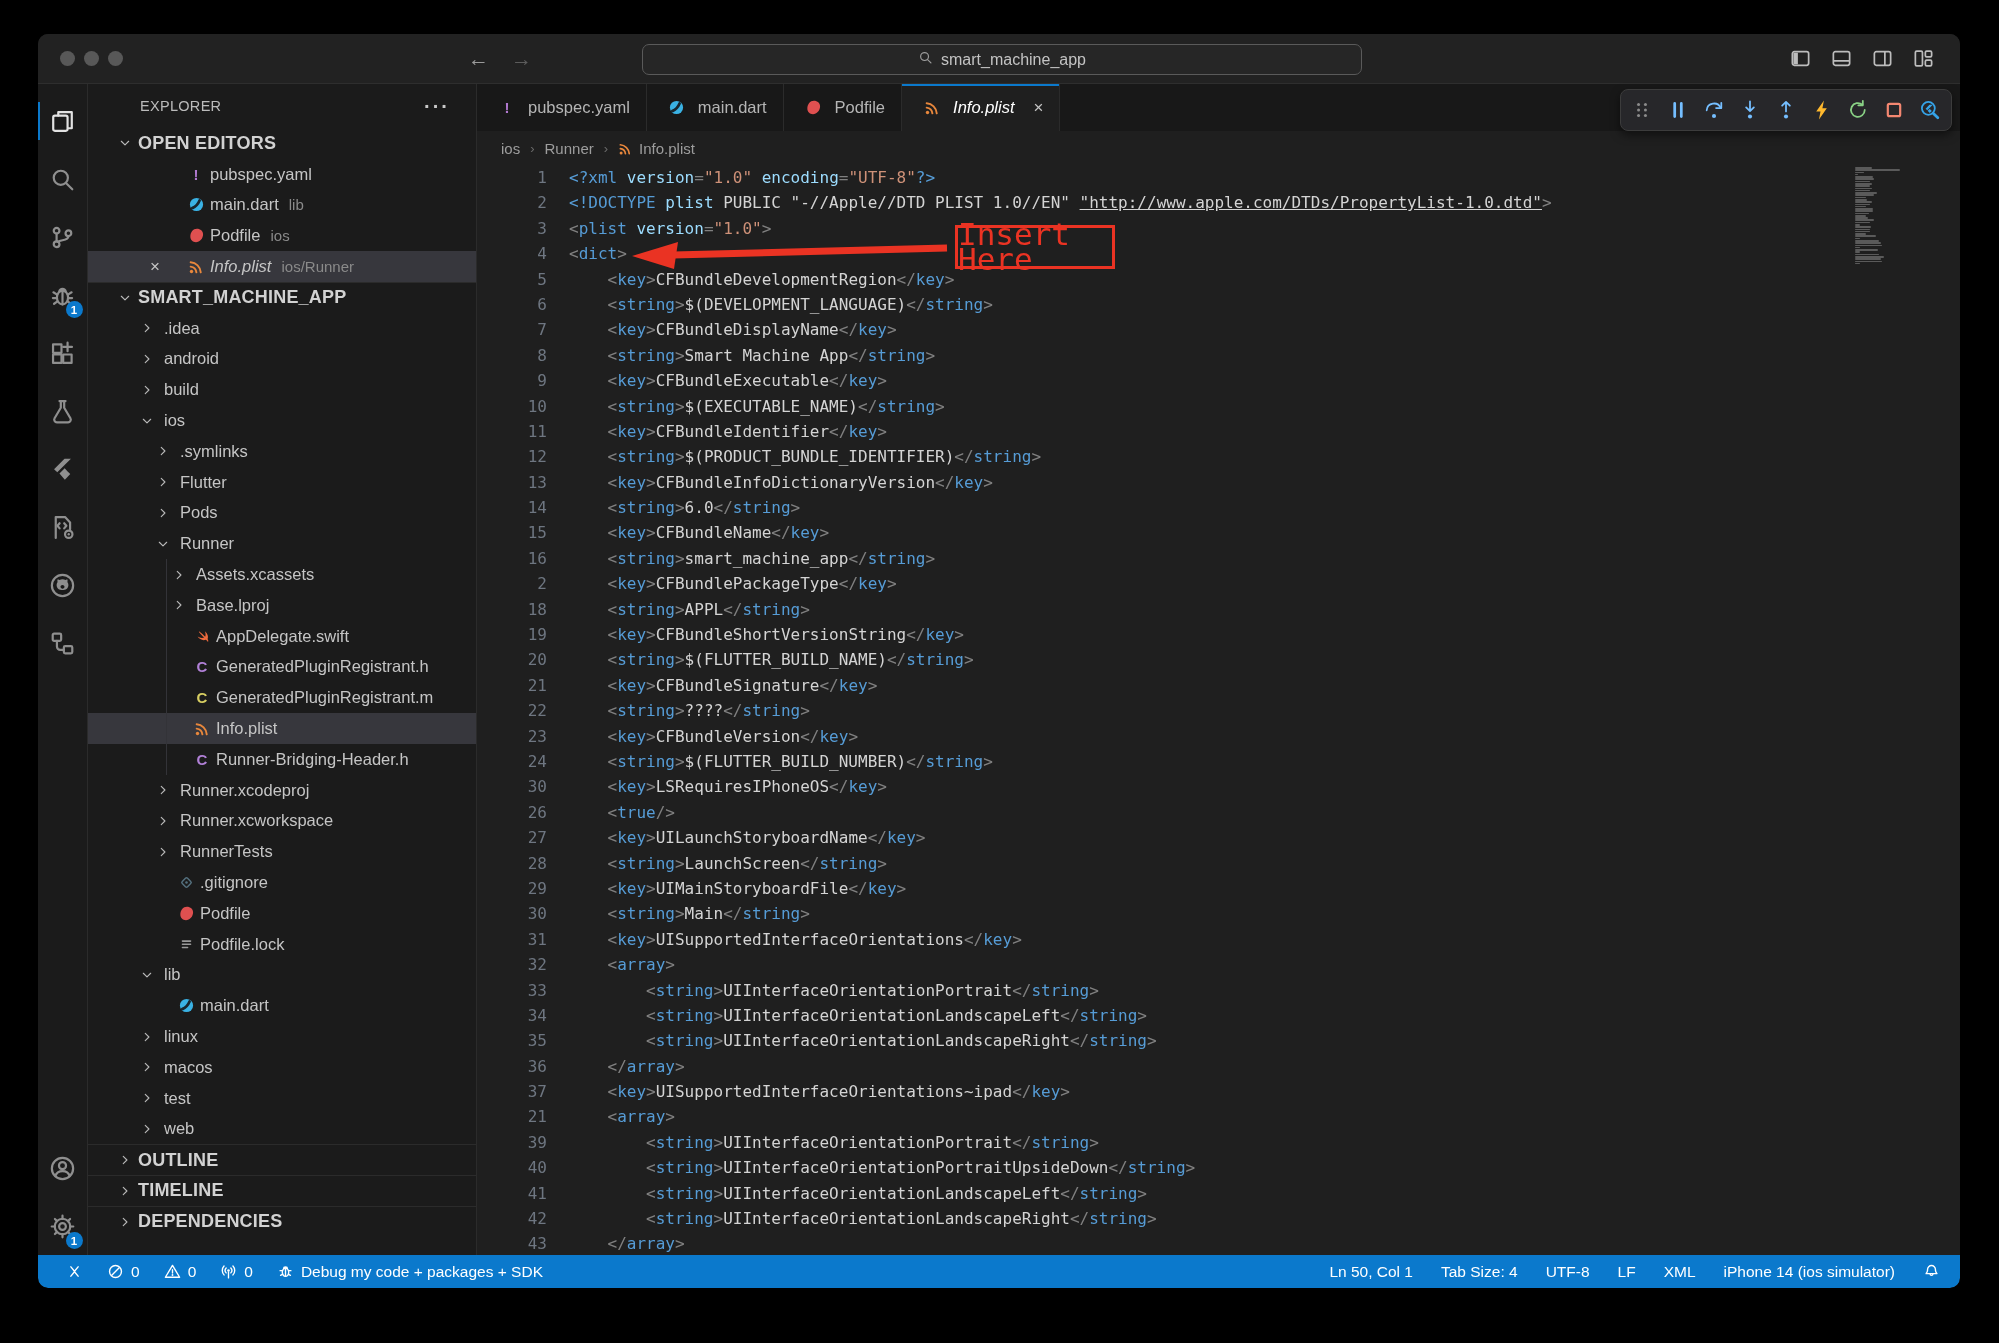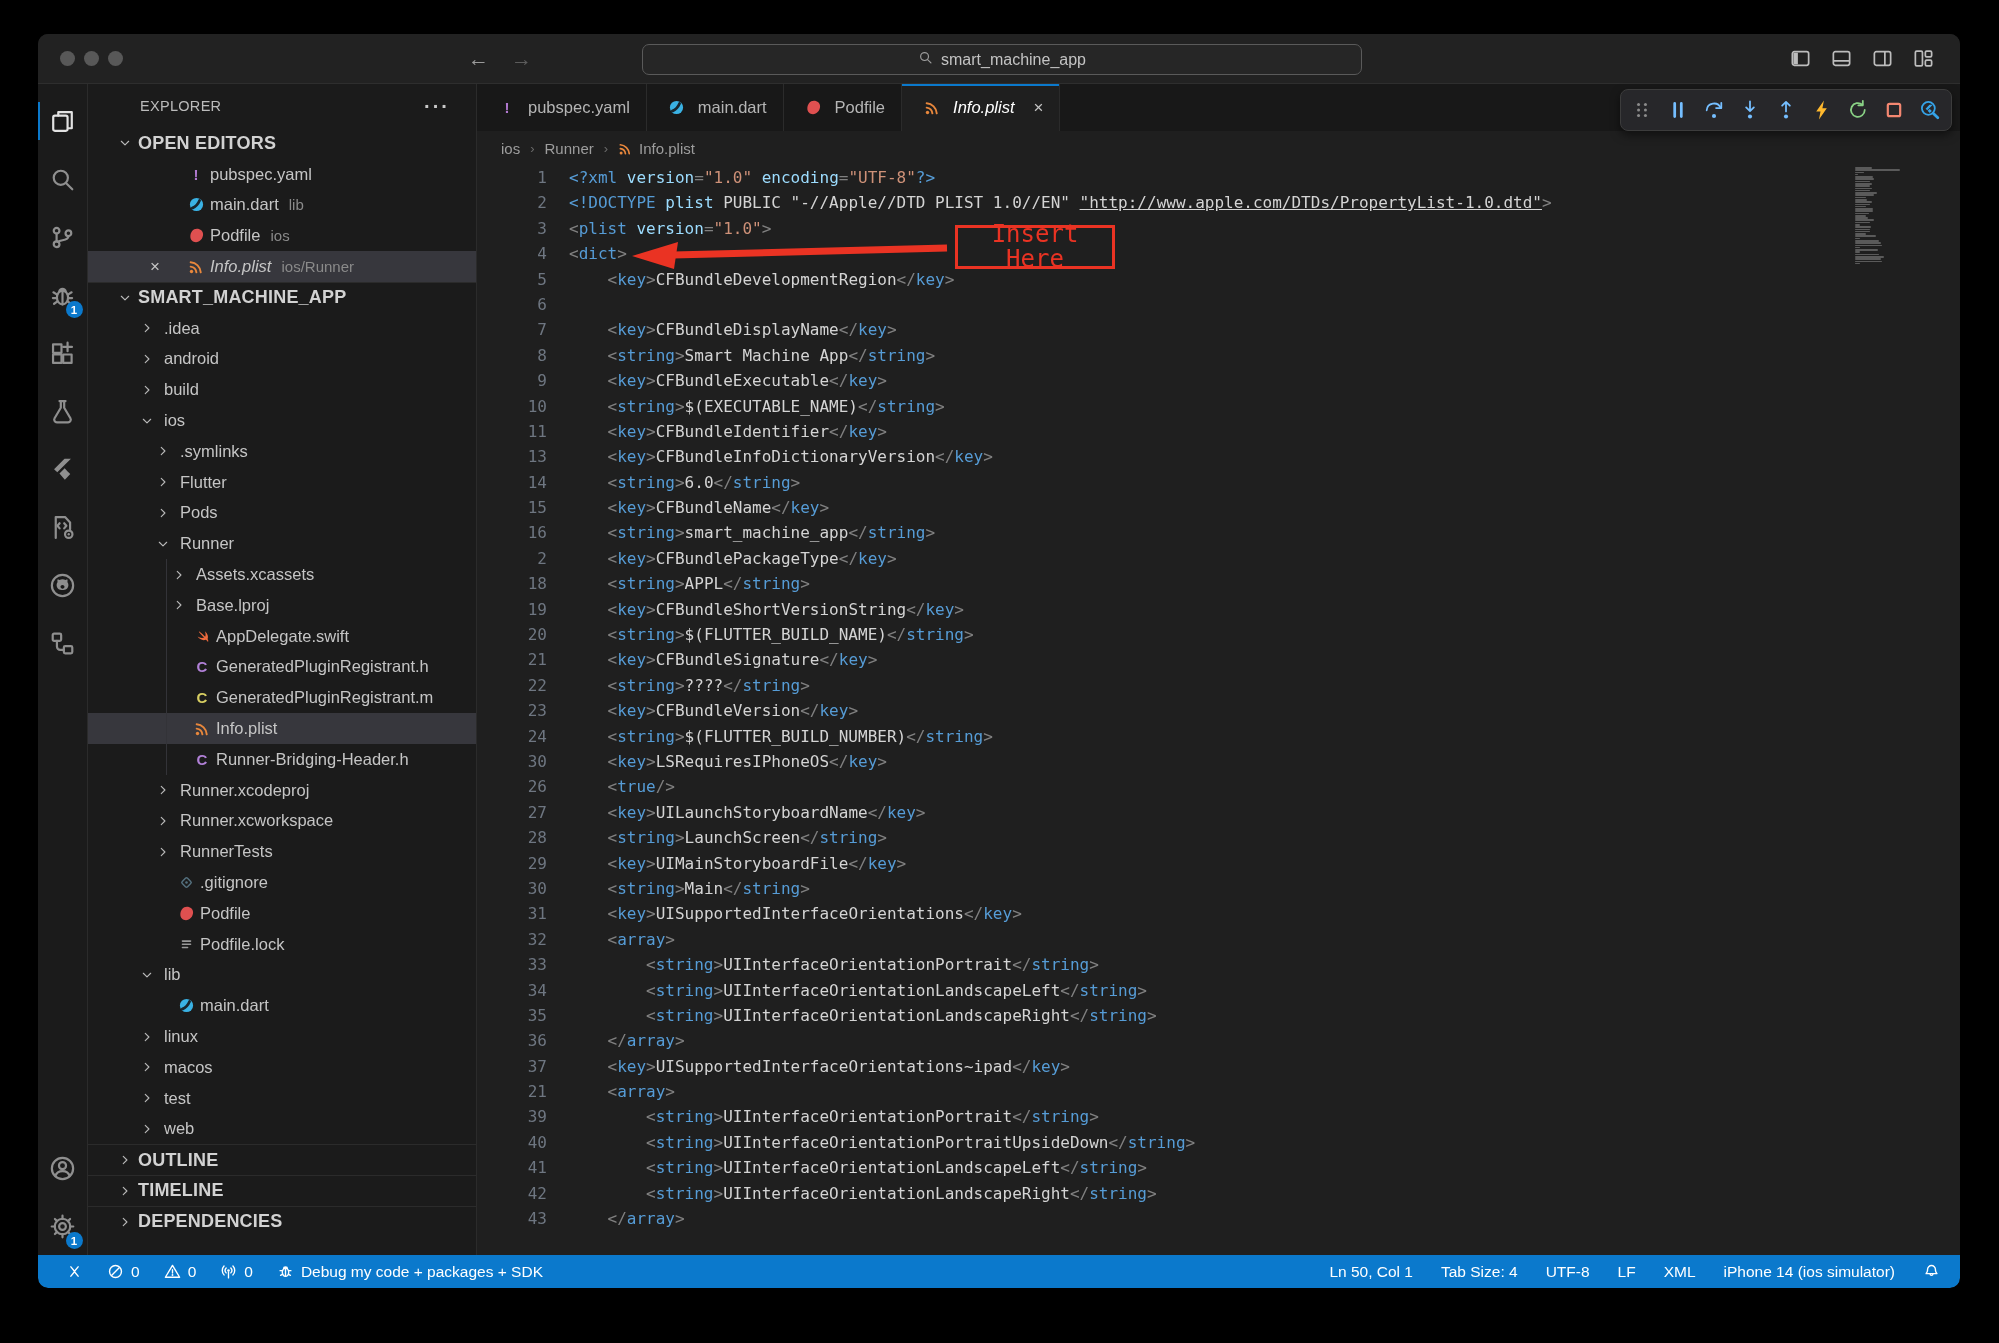--- a/index.html
+++ b/index.html
@@ -86,21 +86,21 @@
   .tg{color:#569cd6} .at{color:#9cdcfe} .st{color:#ce9178} .pu{color:#808080}
   .lk{color:#d4d4d4; text-decoration:underline}
   .ind{ display:inline-block; width:4ch; box-shadow:inset 1px 0 0 #383838; }
 
   .minimap { position:absolute; top:2px; right:55px; width:50px; }
   .mm-line { height:1.6px; margin-bottom:0.7px; background:#cccccc; opacity:.34; border-radius:1px; }
 
   .annotation-layer { position:absolute; inset:0; pointer-events:none; z-index:20; }
   .ann-box { position:absolute; left:478px; top:60px; width:160px; height:44px;
              border:3px solid var(--ann); display:flex; align-items:center; justify-content:center; }
-  .ann-label { color:var(--ann); font-size:24px;text-align:center; }
+  .ann-label { color:var(--ann); font-size:31px; }
   .ann-svg { position:absolute; left:0; top:0; }
 
   
   .statusbar { height:33px; background:var(--accent); color:#ffffff; display:flex; align-items:center;
                padding:0 20px 0 28px; font-size:15.5px; flex:0 0 auto;
                border-radius:0 0 10px 10px; }
   .st-item { display:flex; align-items:center; gap:7px; margin-right:24px; white-space:nowrap; }
   .st-item svg { display:block; }
   .st-right { margin-left:auto; display:flex; align-items:center; }
   .st-right .st-item { margin-right:0; margin-left:28px; }
@@ -748,36 +748,39 @@
      <span class="ln">3</span>
      <span class="lc"><span class="pu">&lt;</span><span class="tg">plist</span> <span class="at">version</span><span class="pu">=</span><span class="st">"1.0"</span><span class="pu">&gt;</span></span></div>
               <div class="codeline">
      <span class="ln">4</span>
      <span class="lc"><span class="pu">&lt;</span><span class="tg">dict</span><span class="pu">&gt;</span></span></div>
               <div class="codeline">
      <span class="ln">5</span>
      <span class="lc"><span class="ind"></span><span class="pu">&lt;</span><span class="tg">key</span><span class="pu">&gt;</span>CFBundleDevelopmentRegion<span class="pu">&lt;/</span><span class="tg">key</span><span class="pu">&gt;</span></span></div>
               <div class="codeline">
      <span class="ln">6</span>
-     </div>
+     <span class="lc"><span class="ind"></span><span class="pu">&lt;</span><span class="tg">string</span><span class="pu">&gt;</span>$(DEVELOPMENT_LANGUAGE)<span class="pu">&lt;/</span><span class="tg">string</span><span class="pu">&gt;</span></span></div>
               <div class="codeline">
      <span class="ln">7</span>
      <span class="lc"><span class="ind"></span><span class="pu">&lt;</span><span class="tg">key</span><span class="pu">&gt;</span>CFBundleDisplayName<span class="pu">&lt;/</span><span class="tg">key</span><span class="pu">&gt;</span></span></div>
               <div class="codeline">
      <span class="ln">8</span>
      <span class="lc"><span class="ind"></span><span class="pu">&lt;</span><span class="tg">string</span><span class="pu">&gt;</span>Smart Machine App<span class="pu">&lt;/</span><span class="tg">string</span><span class="pu">&gt;</span></span></div>
               <div class="codeline">
      <span class="ln">9</span>
      <span class="lc"><span class="ind"></span><span class="pu">&lt;</span><span class="tg">key</span><span class="pu">&gt;</span>CFBundleExecutable<span class="pu">&lt;/</span><span class="tg">key</span><span class="pu">&gt;</span></span></div>
               <div class="codeline">
      <span class="ln">10</span>
      <span class="lc"><span class="ind"></span><span class="pu">&lt;</span><span class="tg">string</span><span class="pu">&gt;</span>$(EXECUTABLE_NAME)<span class="pu">&lt;/</span><span class="tg">string</span><span class="pu">&gt;</span></span></div>
               <div class="codeline">
      <span class="ln">11</span>
      <span class="lc"><span class="ind"></span><span class="pu">&lt;</span><span class="tg">key</span><span class="pu">&gt;</span>CFBundleIdentifier<span class="pu">&lt;/</span><span class="tg">key</span><span class="pu">&gt;</span></span></div>
+              <div class="codeline">
+     <span class="ln">12</span>
+     <span class="lc"><span class="ind"></span><span class="pu">&lt;</span><span class="tg">string</span><span class="pu">&gt;</span>$(PRODUCT_BUNDLE_IDENTIFIER)<span class="pu">&lt;/</span><span class="tg">string</span><span class="pu">&gt;</span></span></div>
               <div class="codeline">
      <span class="ln">13</span>
      <span class="lc"><span class="ind"></span><span class="pu">&lt;</span><span class="tg">key</span><span class="pu">&gt;</span>CFBundleInfoDictionaryVersion<span class="pu">&lt;/</span><span class="tg">key</span><span class="pu">&gt;</span></span></div>
               <div class="codeline">
      <span class="ln">14</span>
      <span class="lc"><span class="ind"></span><span class="pu">&lt;</span><span class="tg">string</span><span class="pu">&gt;</span>6.0<span class="pu">&lt;/</span><span class="tg">string</span><span class="pu">&gt;</span></span></div>
               <div class="codeline">
      <span class="ln">15</span>
      <span class="lc"><span class="ind"></span><span class="pu">&lt;</span><span class="tg">key</span><span class="pu">&gt;</span>CFBundleName<span class="pu">&lt;/</span><span class="tg">key</span><span class="pu">&gt;</span></span></div>
               <div class="codeline">

